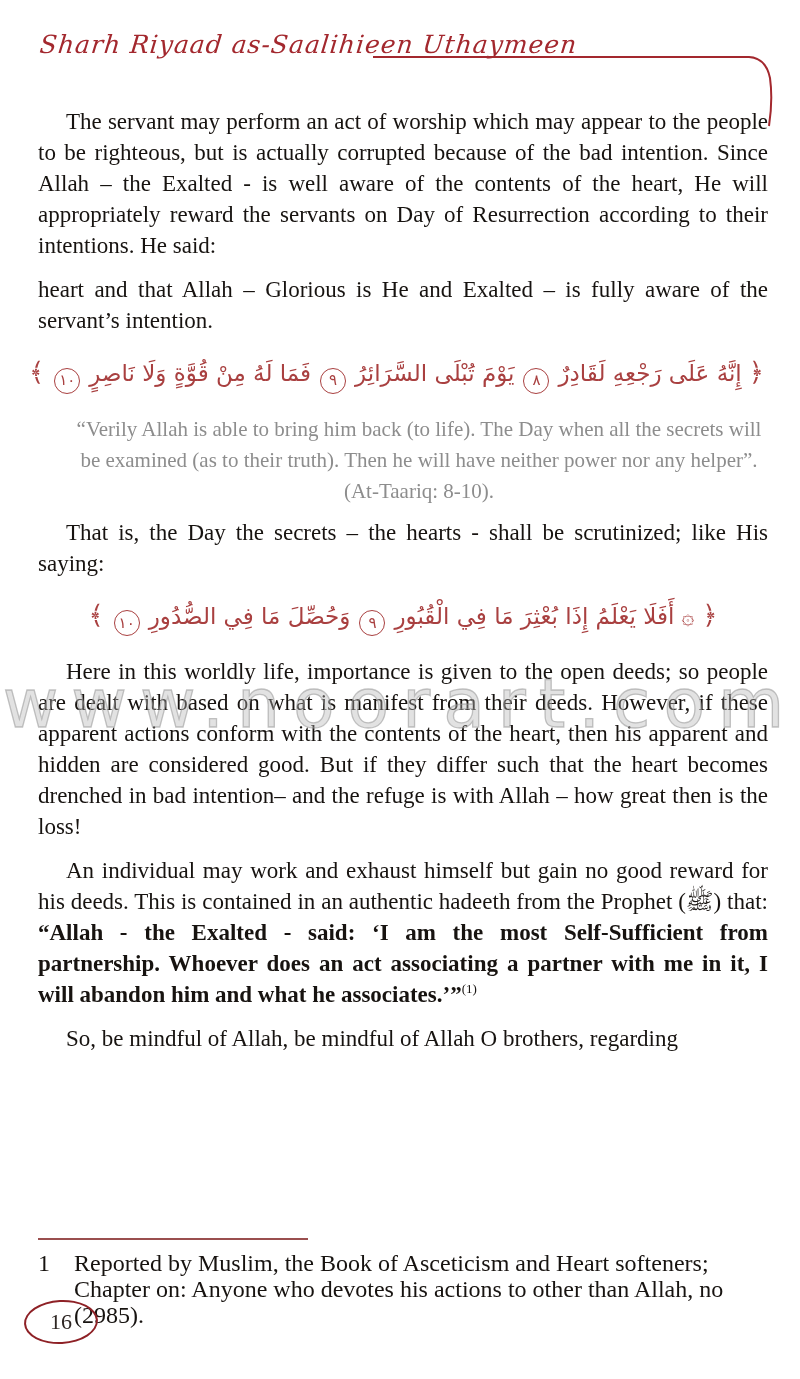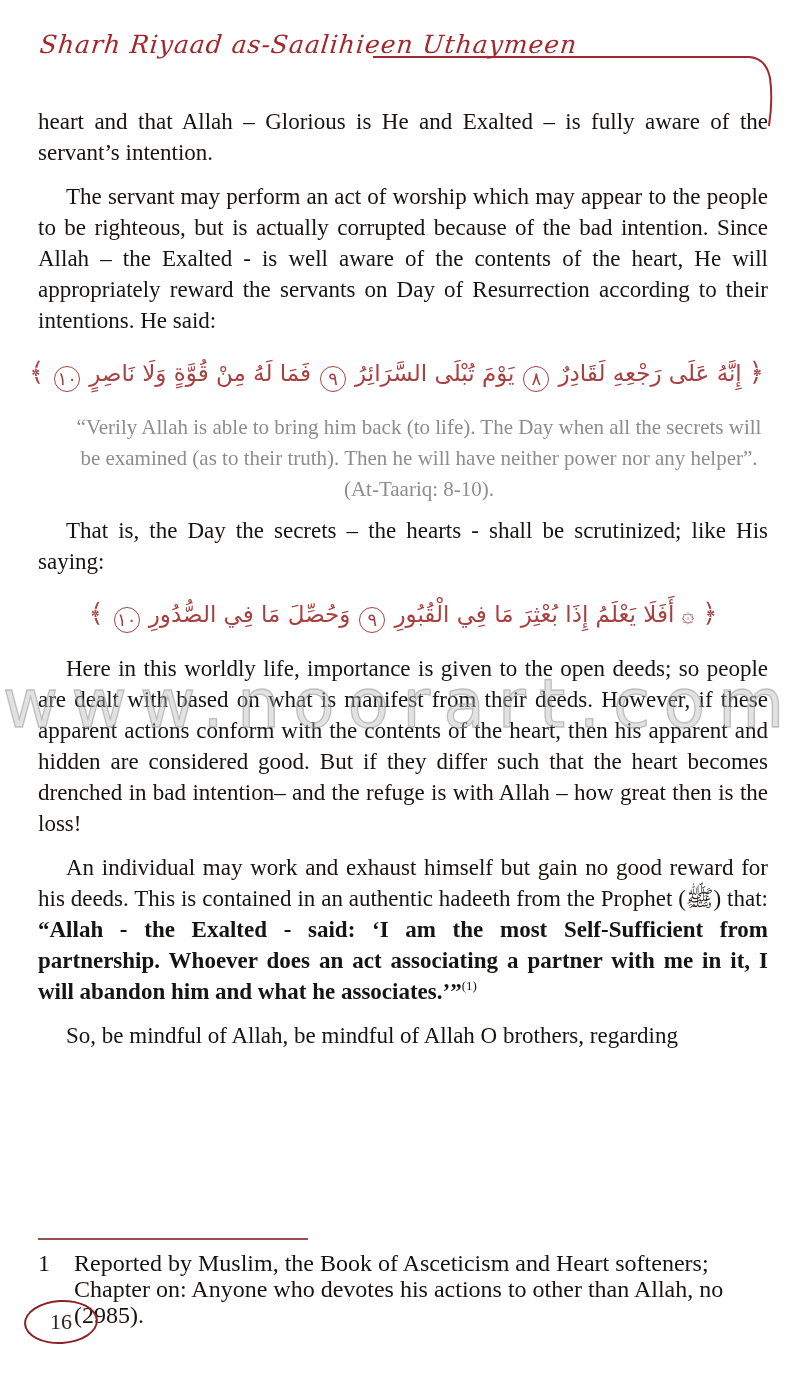--- a/index.html
+++ b/index.html
@@ -64,21 +64,21 @@
   .verse .bracket { font-size: 26px; margin: 0 4px; }
   .verse .ayah-text { margin: 0 3px; text-align: center; }
   .verse .rosette { font-size: 22px; margin: 0 4px; }
   .verse .ayah-num {
     display: inline-flex;
     align-items: center;
     justify-content: center;
     width: 26px; height: 26px;
     border: 1.4px solid #a94040;
     border-radius: 50%;
-    font-size: 18px;
+    font-size: 15px;
     line-height: 1;
     margin: 8px 6px;
     vertical-align: -4px;
   }
   p.translation {
     font-size: 21px;
     line-height: 31px;
     color: #8d8d8d;
     padding-left: 32px;
     margin-bottom: 10px;
@@ -145,23 +145,23 @@
 <div class="page">
 
   <div class="header-title">Sharh Riyaad as-Saalihieen Uthaymeen</div>
 
   <svg class="header-rule" viewBox="0 0 404 78" aria-hidden="true">
     <path d="M0 3 L376 3 Q393 4 397 24 Q400 46 396 72" fill="none" stroke="#a3282e" stroke-width="2"></path>
   </svg>
 
   <main class="content">
 
+    <p class="body">The servant may perform an act of worship which may appear to the people to be righteous, but is actually corrupted because of the bad intention. Since Allah – the Exalted - is well aware of the contents of the heart, He will appropriately reward the servants on Day of Resurrection according to their intentions. He said:</p>
+
     <p class="body no-indent">heart and that Allah – Glorious is He and Exalted – is fully aware of the servant’s intention.</p>
-
-    <p class="body">The servant may perform an act of worship which may appear to the people to be righteous, but is actually corrupted because of the bad intention. Since Allah – the Exalted - is well aware of the contents of the heart, He will appropriately reward the servants on Day of Resurrection according to their intentions. He said:</p>
 
     <div class="verse" lang="ar"><span class="bracket">﴿</span><span class="ayah-text">إِنَّهُ عَلَى رَجْعِهِ لَقَادِرٌ</span><span class="ayah-num">٨</span><span class="ayah-text">يَوْمَ تُبْلَى السَّرَائِرُ</span><span class="ayah-num">٩</span><span class="ayah-text">فَمَا لَهُ مِنْ قُوَّةٍ وَلَا نَاصِرٍ</span><span class="ayah-num">١٠</span><span class="bracket">﴾</span></div>
 
     <p class="translation">“Verily Allah is able to bring him back (to life). The Day when all the secrets will be examined (as to their truth). Then he will have neither power nor any helper”. (At-Taariq: 8-10).</p>
 
     <p class="body">That is, the Day the secrets – the hearts - shall be scrutinized; like His saying:</p>
 
     <div class="verse" lang="ar"><span class="bracket">﴿</span><span class="rosette">۞</span><span class="ayah-text">أَفَلَا يَعْلَمُ إِذَا بُعْثِرَ مَا فِي الْقُبُورِ</span><span class="ayah-num">٩</span><span class="ayah-text">وَحُصِّلَ مَا فِي الصُّدُورِ</span><span class="ayah-num">١٠</span><span class="bracket">﴾</span></div>
 
 

